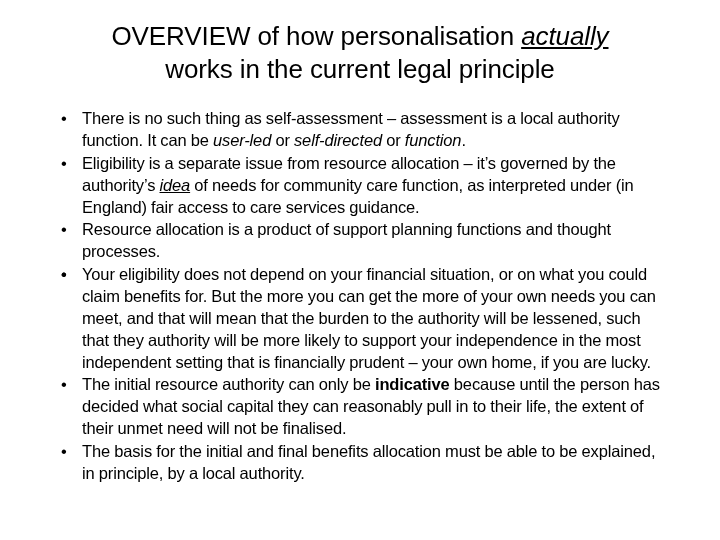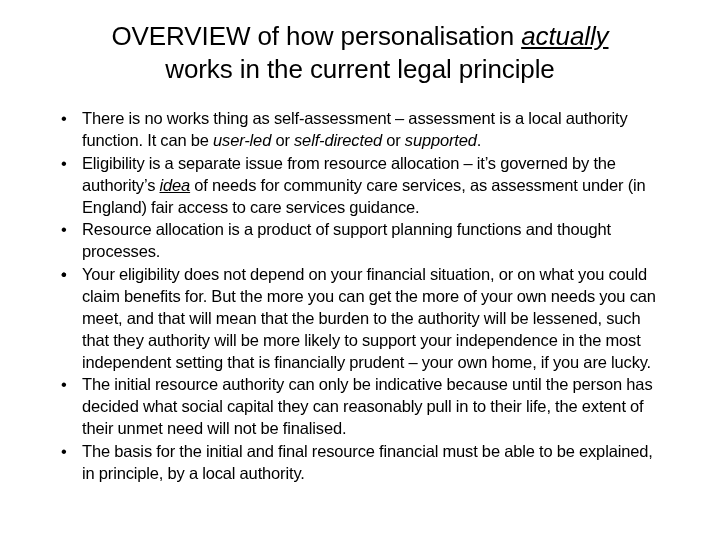--- a/index.html
+++ b/index.html
@@ -62,42 +62,42 @@
   }
   ul.bullets > li .bullet-dot {
     position: absolute;
     left: 5px;
     top: 0;
     width: 14px;
     font-size: 16.5px;
     line-height: 22px;
   }
   .it { font-style: italic; margin-top: 24px; }
-  .bd { font-weight: normal; }
+  .bd { font-weight: bold; }
   .bdit-u {
     font-weight: normal;
     font-style: italic;
     text-decoration: underline;
   }
 </style>
 </head>
 <body>
 
 <div class="slide">
 
   <h1 class="slide-title">
     <span>OVERVIEW of how personalisation </span><span class="u-it">actually</span><br>
     <span>works in the current legal principle</span>
   </h1>
 
   <div class="body-block">
     <ul class="bullets">
-        <li><span class="bullet-dot">•</span><span><span>There is no works thing as self-assessment – assessment is a local authority function. It can be </span><span class="it">user-led</span><span> or </span><span class="it">self-directed</span><span> or </span><span class="it">supported</span><span>.</span></span></li>
-        <li><span class="bullet-dot">•</span><span><span>Eligibility is a separate issue from resource allocation – it’s governed by the authority’s </span><span class="bdit-u">idea</span><span> of needs for community care services, as assessment under (in England) fair access to care services guidance.</span></span></li>
+        <li><span class="bullet-dot">•</span><span><span>There is no such thing as self-assessment – assessment is a local authority function. It can be </span><span class="it">user-led</span><span> or </span><span class="it">self-directed</span><span> or </span><span class="it">function</span><span>.</span></span></li>
+        <li><span class="bullet-dot">•</span><span><span>Eligibility is a separate issue from resource allocation – it’s governed by the authority’s </span><span class="bdit-u">idea</span><span> of needs for community care function, as interpreted under (in England) fair access to care services guidance.</span></span></li>
         <li><span class="bullet-dot">•</span><span><span>Resource allocation is a product of support planning functions and thought processes.</span></span></li>
         <li><span class="bullet-dot">•</span></li>
         <li><span class="bullet-dot">•</span><span><span>Your eligibility does not depend on your financial situation, or on what you could claim benefits for. But the more you can get the more of your own needs you can meet, and that will mean that the  burden to the authority will be lessened, such that they authority will be more likely to support your independence in the most independent setting that is  financially prudent – your own home, if you are lucky.</span></span></li>
         <li><span class="bullet-dot">•</span><span><span>The initial resource authority can only be </span><span class="bd">indicative</span><span> because until the person has decided what social capital they can reasonably pull in to their life, the extent of their unmet need will not be finalised.</span></span></li>
-        <li><span class="bullet-dot">•</span><span><span>The  basis for the initial and final resource financial must be able to be explained, in principle, by a local authority.</span></span></li>
+        <li><span class="bullet-dot">•</span><span><span>The  basis for the initial and final benefits allocation must be able to be explained, in principle, by a local authority.</span></span></li>
       </ul>
   </div>
 
 </div>
 
 </body></html>

